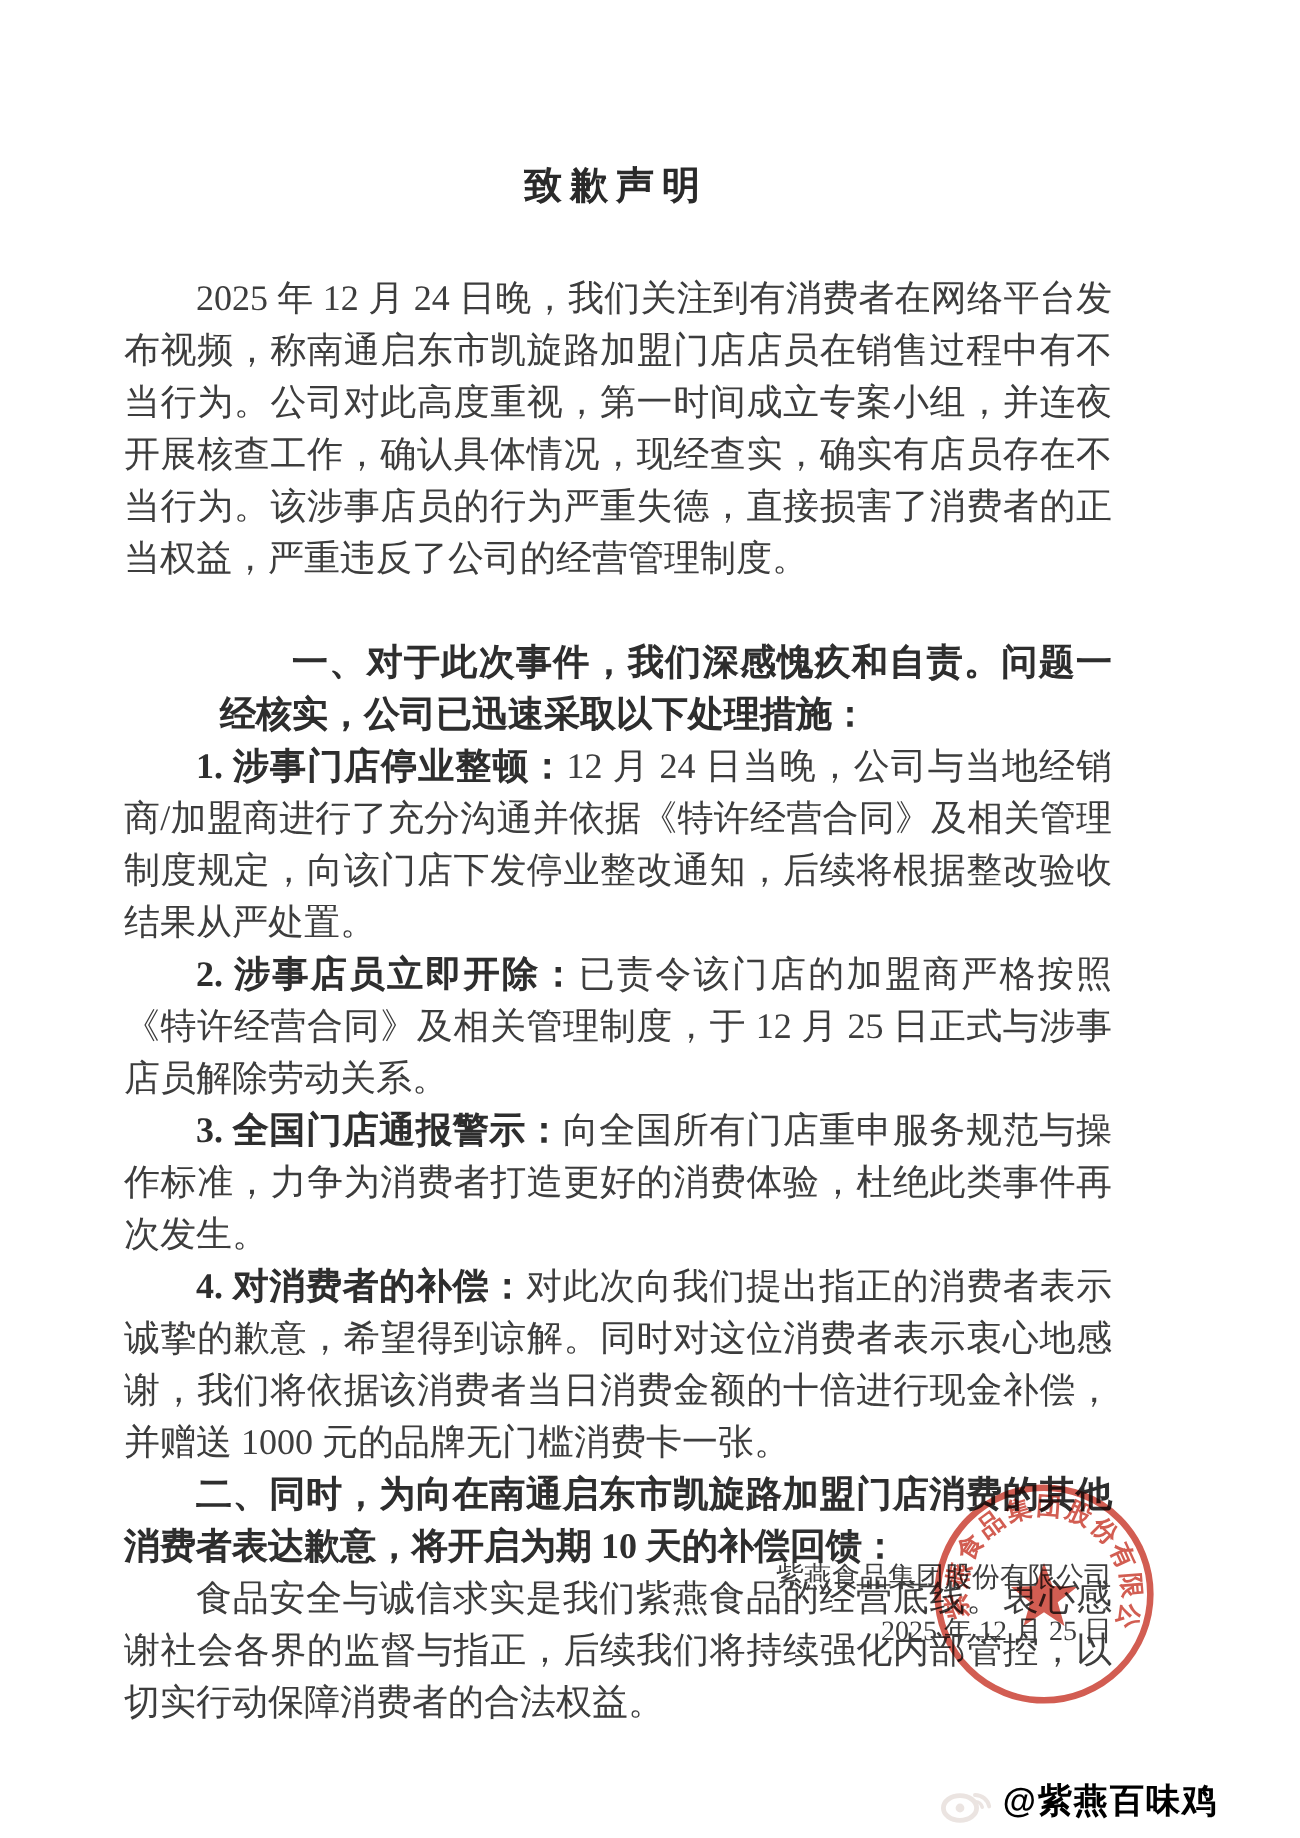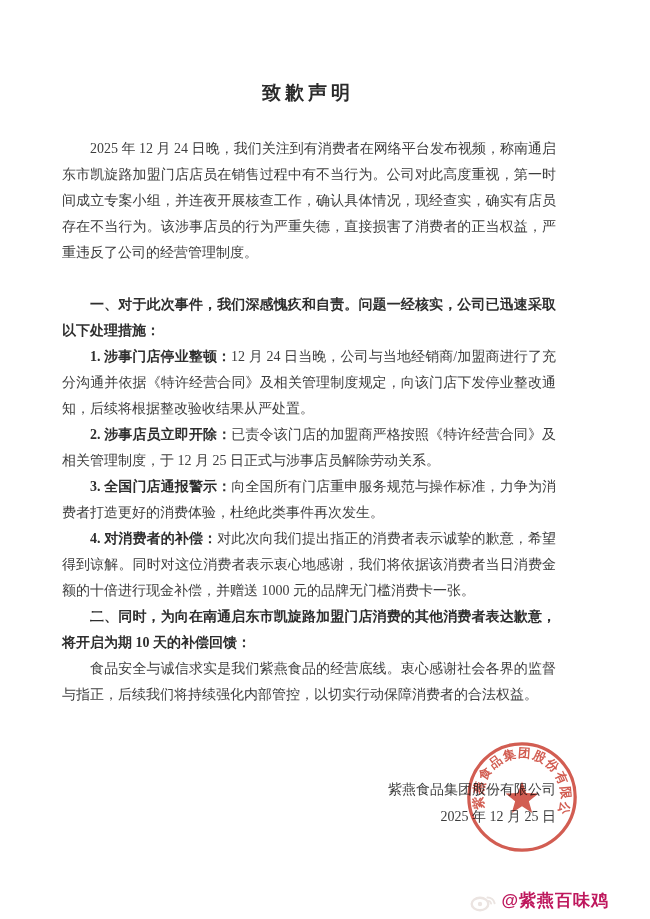--- a/index.html
+++ b/index.html
@@ -16,29 +16,29 @@
     margin: 0;
     padding-top: 80px;
     text-align: center;
     font-size: 19px;
     font-weight: bold;
     letter-spacing: 4px;
     color: #2a2a2a;
   }
   .doc-body {
     margin: 30px 60px 0 62px;
-    font-size: 14px;
+    font-size: 18px;
     line-height: 26px;
     text-align: justify;
   }
   .doc-body p {
     margin: 0;
     text-indent: 2em;
   }
-  .doc-body p.gap-top { margin-top: 26px; }
+  .doc-body p.gap-top { margin-top: 26px; margin-left: 48px; }
   .bold, .doc-body b { font-weight: bold; color: #2e2e2e; }
   .signature {
     position: absolute;
     top: 776px;
     right: 60px;
     text-align: right;
     font-size: 14px;
     line-height: 27px;
     color: #3d3d3d;
   }
@@ -59,21 +59,21 @@
   .watermark {
     position: absolute;
     right: 7px;
     bottom: 7px;
     display: flex;
     align-items: center;
     gap: 4px;
     font-family: "Liberation Sans", sans-serif;
     font-size: 17px;
     font-weight: bold;
-    color: #be185d;
+    color: #000000;
     letter-spacing: 1px;
   }
 </style>
 </head>
 <body>
 
 <div class="page">
 
   <h1 class="doc-title">致歉声明</h1>
 

